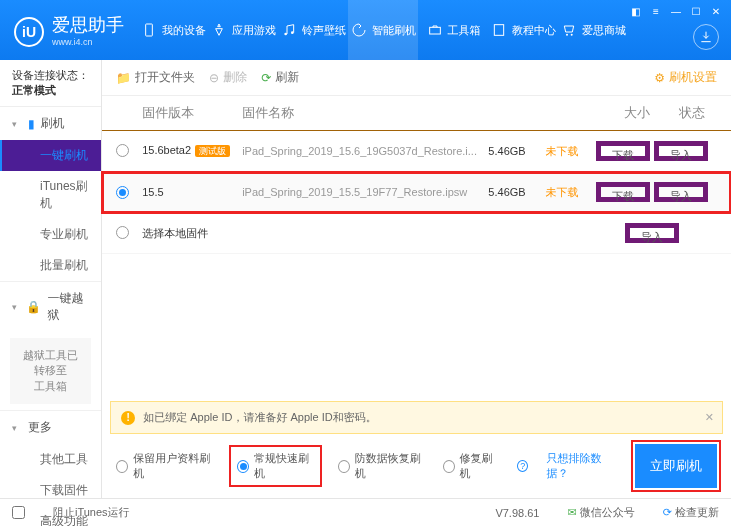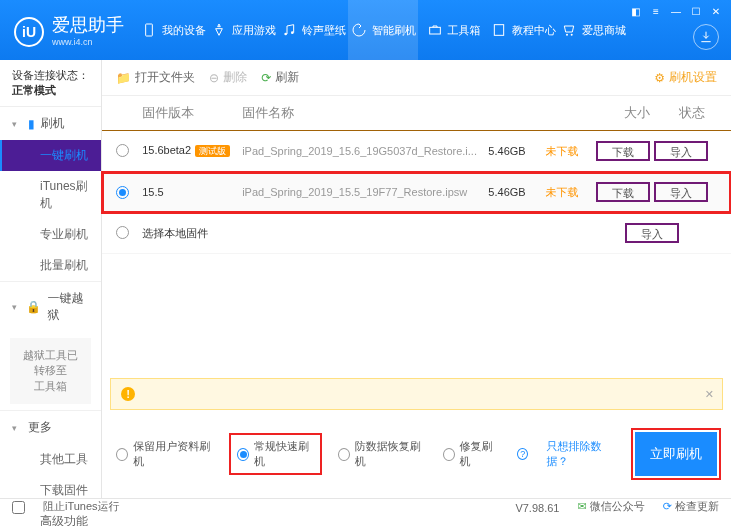--- a/index.html
+++ b/index.html
@@ -40,30 +40,30 @@
 .col-status{width:50px;text-align:center}
 .col-ops{width:130px;text-align:center}
 .trow{display:flex;align-items:center;padding:10px 14px;border-bottom:1px solid #f5f5f5;font-size:11px}
 .trow.highlight{outline:3px solid #e22;outline-offset:-2px;background:#fafafa}
 .radio{width:13px;height:13px;border:1px solid #999;border-radius:50%;display:inline-flex;align-items:center;justify-content:center}
 .radio.checked::after{content:"";width:7px;height:7px;background:#1a8cff;border-radius:50%}
 .radio.checked{border-color:#1a8cff}
 .tag-test{background:#ff9500;color:#fff;font-size:9px;padding:1px 4px;border-radius:2px;margin-left:4px}
 .fw-name{color:#999}
 .status-nd{color:#ff9500}
-.op-btn{display:inline-block;width:54px;height:20px;line-height:18px;border:2px solid #701a75;text-align:center;color:#555;cursor:pointer;font-size:11px;margin:0 2px}
+.op-btn{display:inline-block;width:54px;height:20px;line-height:18px;border:5px solid #701a75;text-align:center;color:#555;cursor:pointer;font-size:11px;margin:0 2px}
 .warn-bar{margin:6px 8px 0 8px;background:#fff8e1;border:1px solid #ffe082;padding:8px 10px;display:flex;align-items:center;gap:8px;color:#666;font-size:11px;position:relative}
 .warn-icon{width:14px;height:14px;border-radius:50%;background:#ffb300;color:#fff;display:flex;align-items:center;justify-content:center;font-size:10px;font-weight:bold}
 .warn-close{position:absolute;right:8px;color:#aaa;cursor:pointer}
-.mode-bar{padding:22px 14px;display:flex;align-items:center;gap:18px;font-size:11px;color:#555}
+.mode-bar{padding:10px 14px;display:flex;align-items:center;gap:18px;font-size:11px;color:#555}
 .mode-opt{display:flex;align-items:center;gap:5px;cursor:pointer}
 .mode-opt.boxed{outline:2px solid #e22;padding:4px 6px}
 .link-blue{color:#1a8cff;cursor:pointer}
 .flash-btn{margin-left:auto;width:90px;height:44px;background:#1a8cff;color:#fff;display:flex;align-items:center;justify-content:center;cursor:pointer;font-size:13px;outline:2px solid #e22;outline-offset:2px}
-.statusbar{height:28px;border-top:1px solid #e5e5e5;display:flex;align-items:flex-end;padding:12px 12px;font-size:11px;color:#666;gap:18px}
+.statusbar{height:28px;border-top:1px solid #e5e5e5;display:flex;align-items:center;padding:12px 12px;font-size:11px;color:#666;gap:28px}
 .statusbar .spacer{flex:1}
 .help-icon{width:12px;height:12px;border:1px solid #1a8cff;border-radius:50%;display:inline-flex;align-items:center;justify-content:center;color:#1a8cff;font-size:9px}
 svg{width:16px;height:16px;fill:currentColor}
 </style>
 </head>
 <body>
 
 <div class="titlebar">
   <div class="logo-area">
     <div class="logo-circle">iU</div>
@@ -237,20 +237,21 @@
       <div class="col-name"></div>
         <div class="col-size"></div>
         <div class="col-status"></div>
       <div class="col-ops"><span class="op-btn">导入</span></div>
     </div>
 
     <div style="flex:1"></div>
 
     <div class="warn-bar">
       <span class="warn-icon">!</span>
+      <span>如已绑定 Apple ID，请准备好 Apple ID和密码。</span>
       <span class="warn-close">✕</span>
     </div>
 
     <div class="mode-bar">
       <label class="mode-opt">
           <span class="radio"></span>
           <span>保留用户资料刷机</span>
         </label>
       <label class="mode-opt boxed">
           <span class="radio checked"></span>

